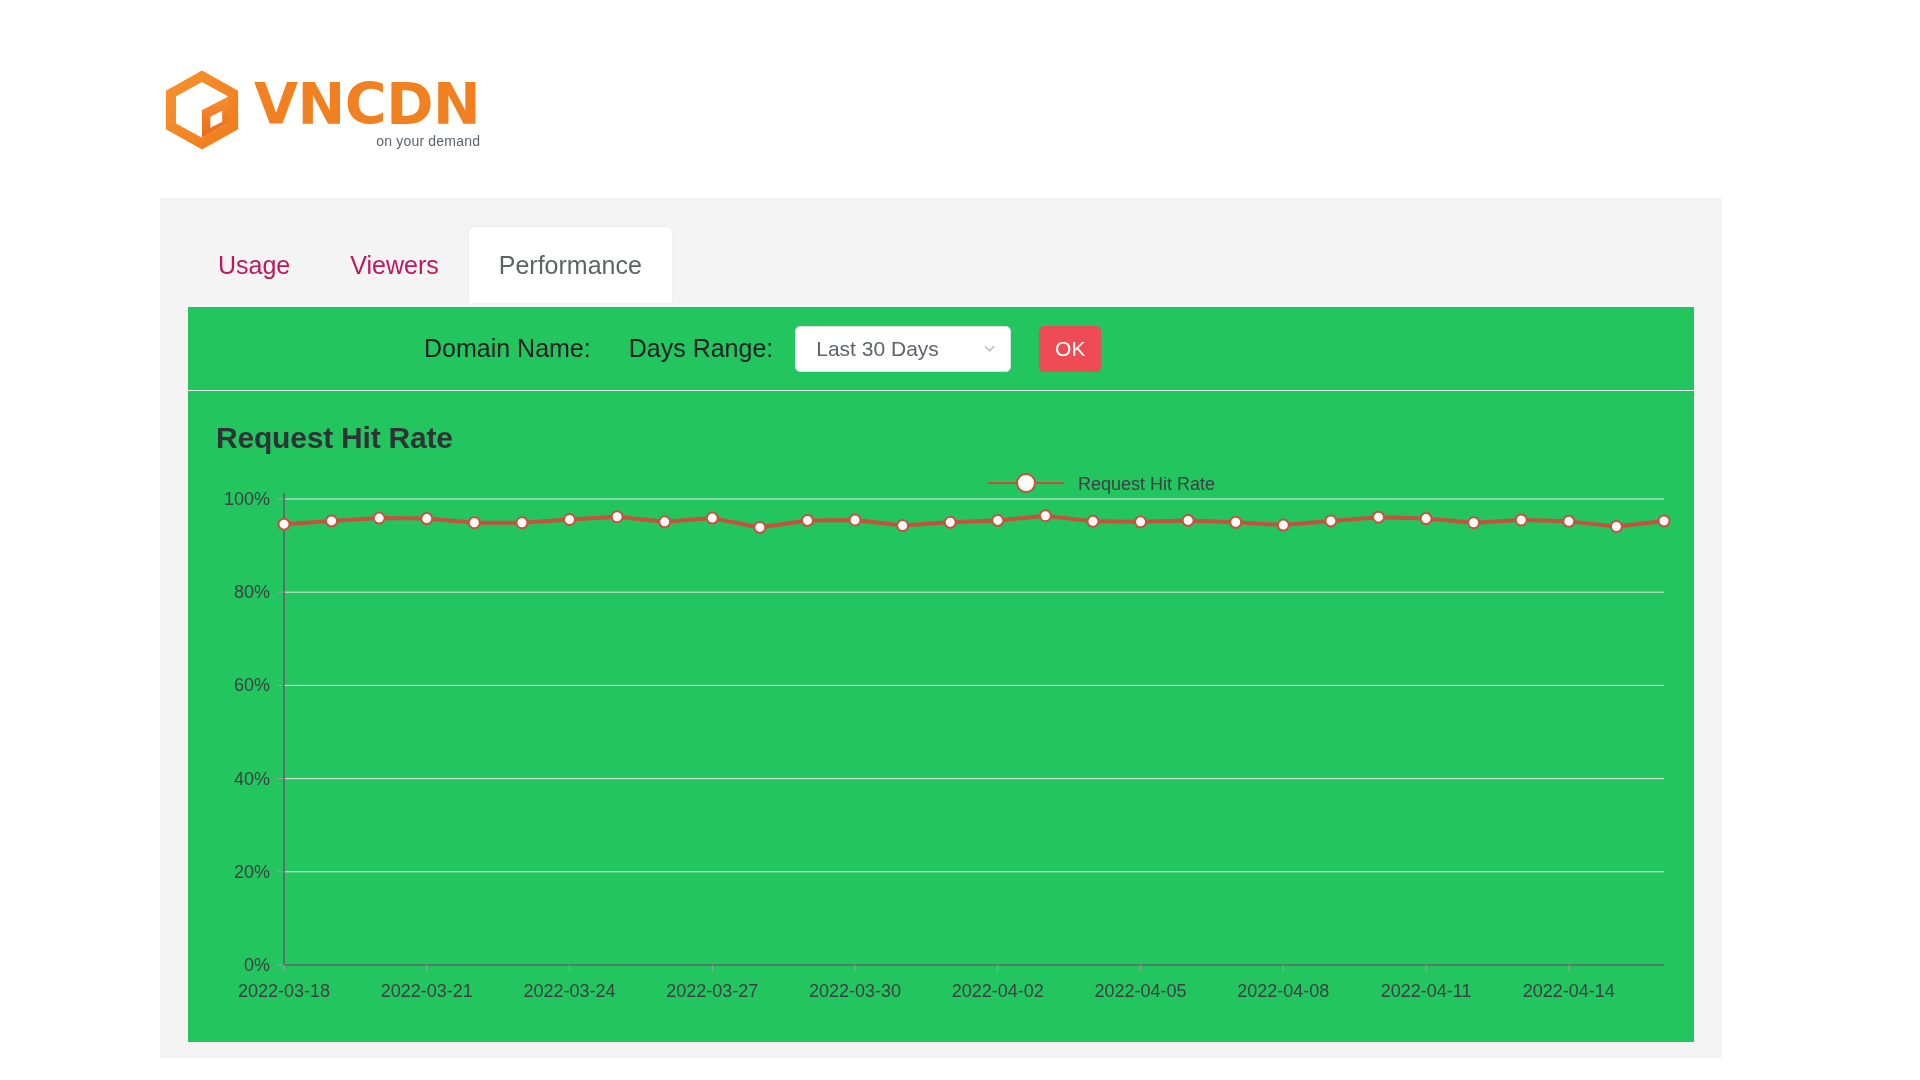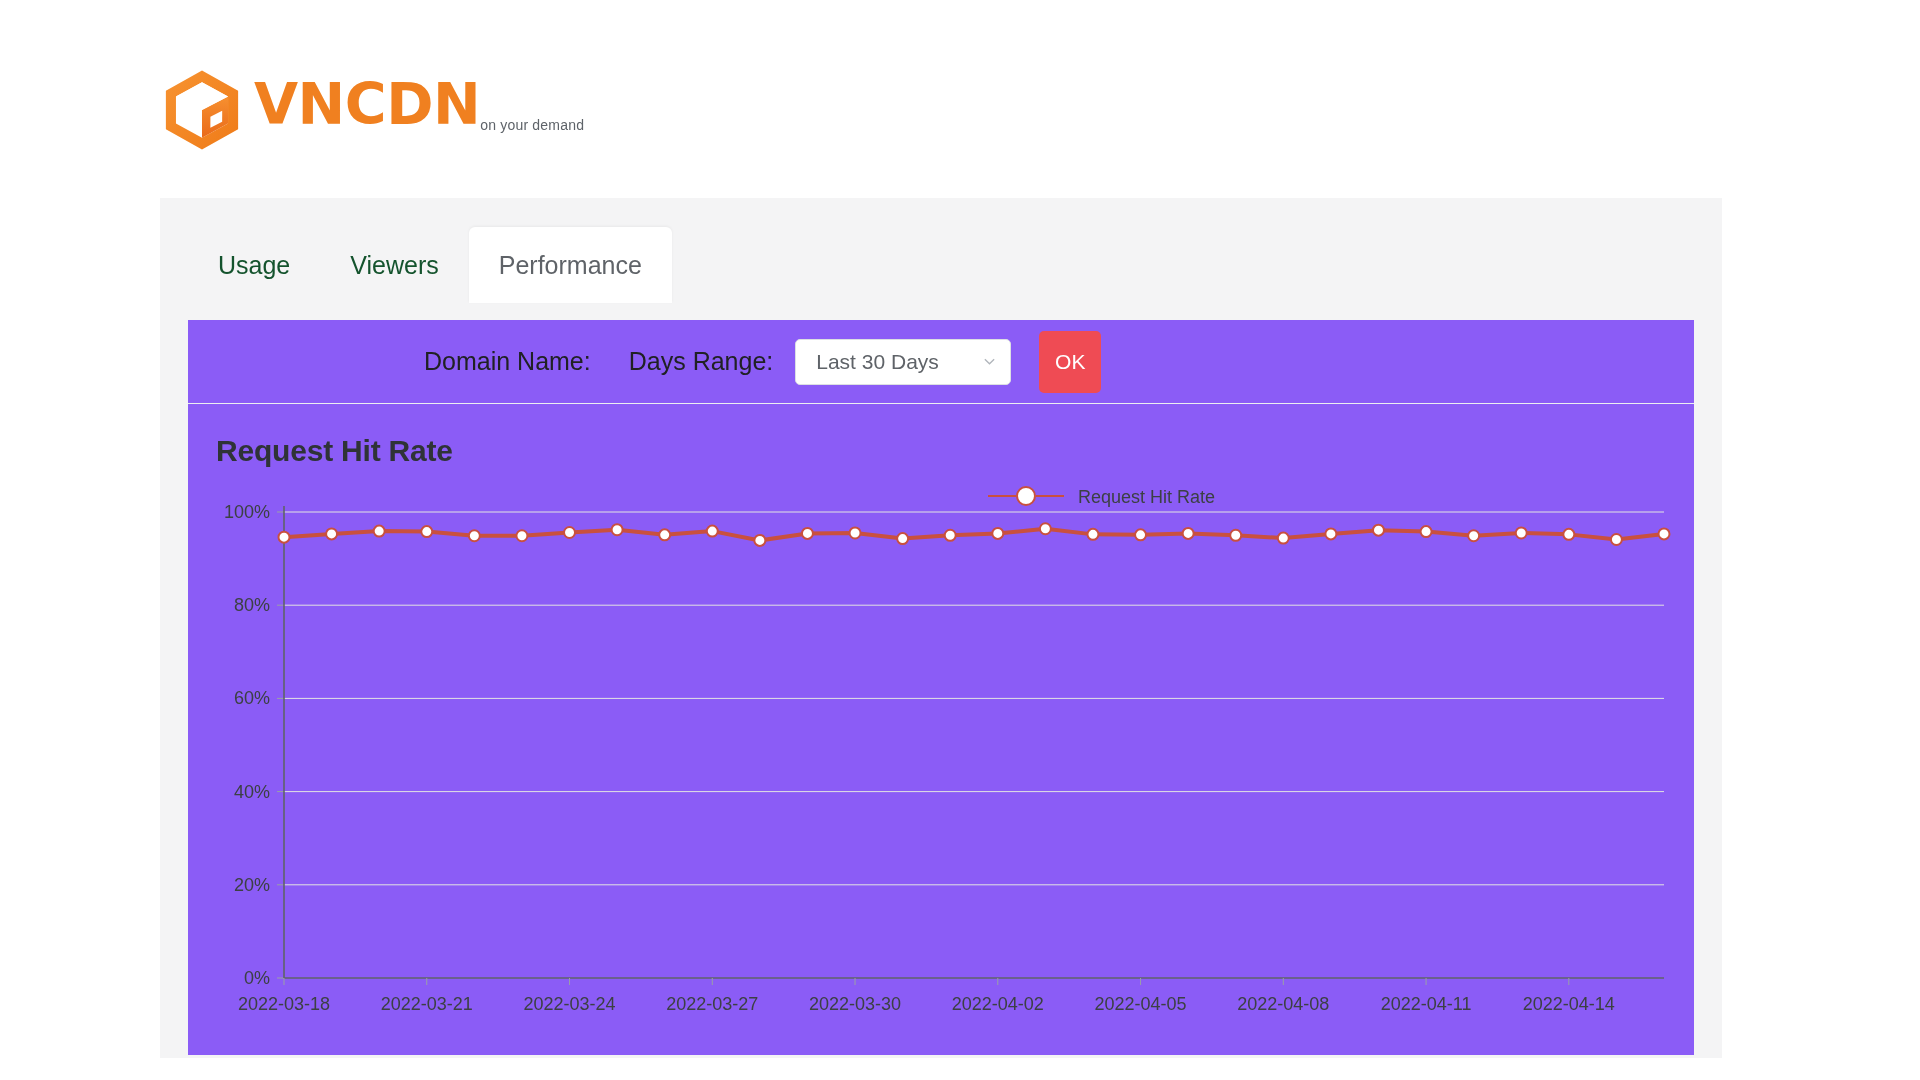--- a/index.html
+++ b/index.html
@@ -12,21 +12,21 @@
 
   
   .logo-wrap {
     position: absolute;
     left: 160px; top: 68px;
     display: flex; align-items: flex-start;
   }
   .logo-mark { width: 84px; height: 84px; flex: 0 0 84px; }
   .logo-text-block {
     margin-left: 10px;
-    display: flex; flex-direction: row; align-items: flex-end;
+    display: flex; flex-direction: column; align-items: flex-end;
     padding-top: 8px;
   }
   .logo-word {
     font-family: "DejaVu Sans", sans-serif;
     font-size: 57px;
     font-weight: 700;
     color: #f08020;
     letter-spacing: -0.5px;
     line-height: 1;
   }
@@ -49,37 +49,37 @@
   .tabbar {
     position: absolute;
     left: 28px; top: 29px;
     height: 76px;
     display: flex; align-items: stretch;
   }
   .tab {
     display: flex; align-items: center;
     padding: 0 30px;
     font-size: 25px;
-    color: #14532d;
+    color: #be185d;
     cursor: pointer;
     border-radius: 6px 6px 0 0;
     white-space: nowrap;
   }
   .tab.active {
     background: #ffffff;
     color: #5f6368;
     box-shadow: 0 -1px 3px rgba(0,0,0,0.05);
   }
 
   
   .card {
     position: absolute;
-    left: 28px; top: 122px;
+    left: 28px; top: 109px;
     width: 1506px; height: 735px;
-    background: #8b5cf6;
+    background: #22c55e;
   }
 
   
   .filterbar {
     height: 84px;
     border-bottom: 1px solid #eceff1;
     display: flex; align-items: center;
     padding-left: 236px;
   }
   .field-label {
@@ -113,21 +113,21 @@
     border-top: 7px solid #a9aeb5;
   }
   .caret-thin {
     position: absolute; right: 14px;
     width: 13px; height: 13px;
   }
   .caret-thin svg { display:block; }
   .label-time { margin-left: 38px; }
   .ok-btn {
     margin-left: 28px;
-    width: 62px; height: 62px;
+    width: 62px; height: 46px;
     background: #ef4b54;
     color: #ffffff;
     border: none; border-radius: 5px;
     font-family: "Liberation Sans", sans-serif;
     font-size: 21px;
     font-weight: 400;
     cursor: pointer;
     display: flex; align-items: center; justify-content: center;
   }
 

